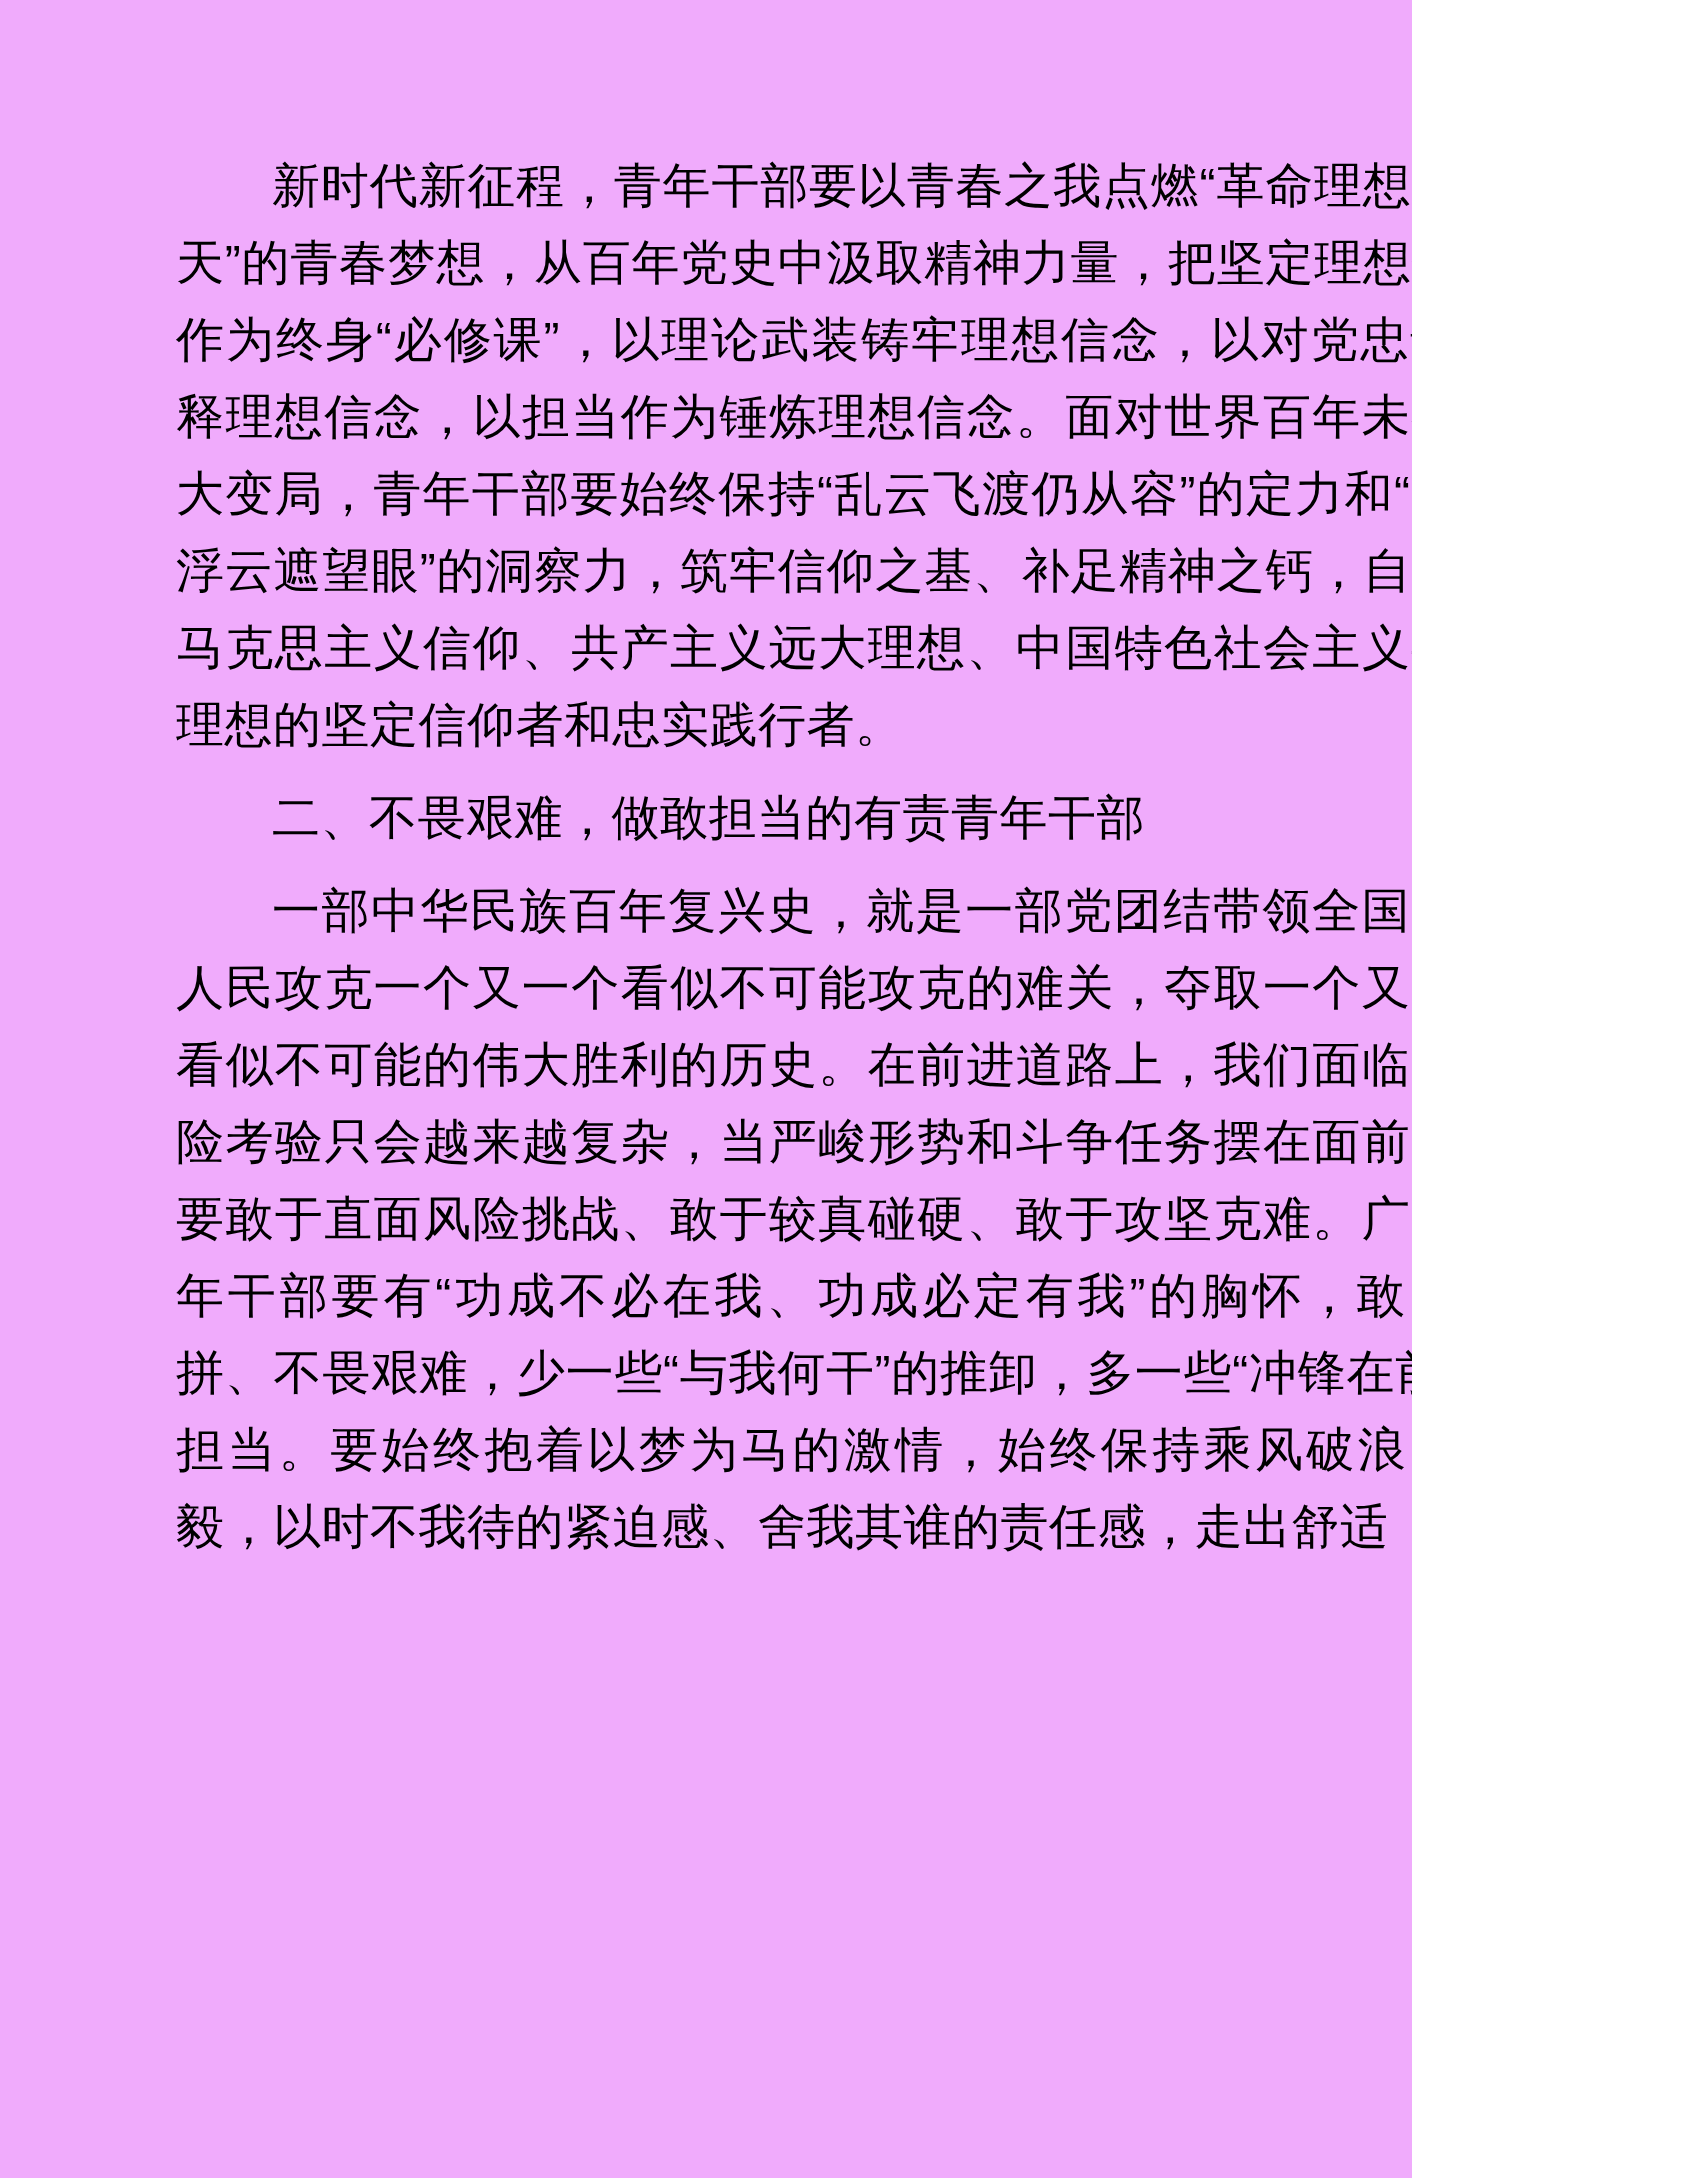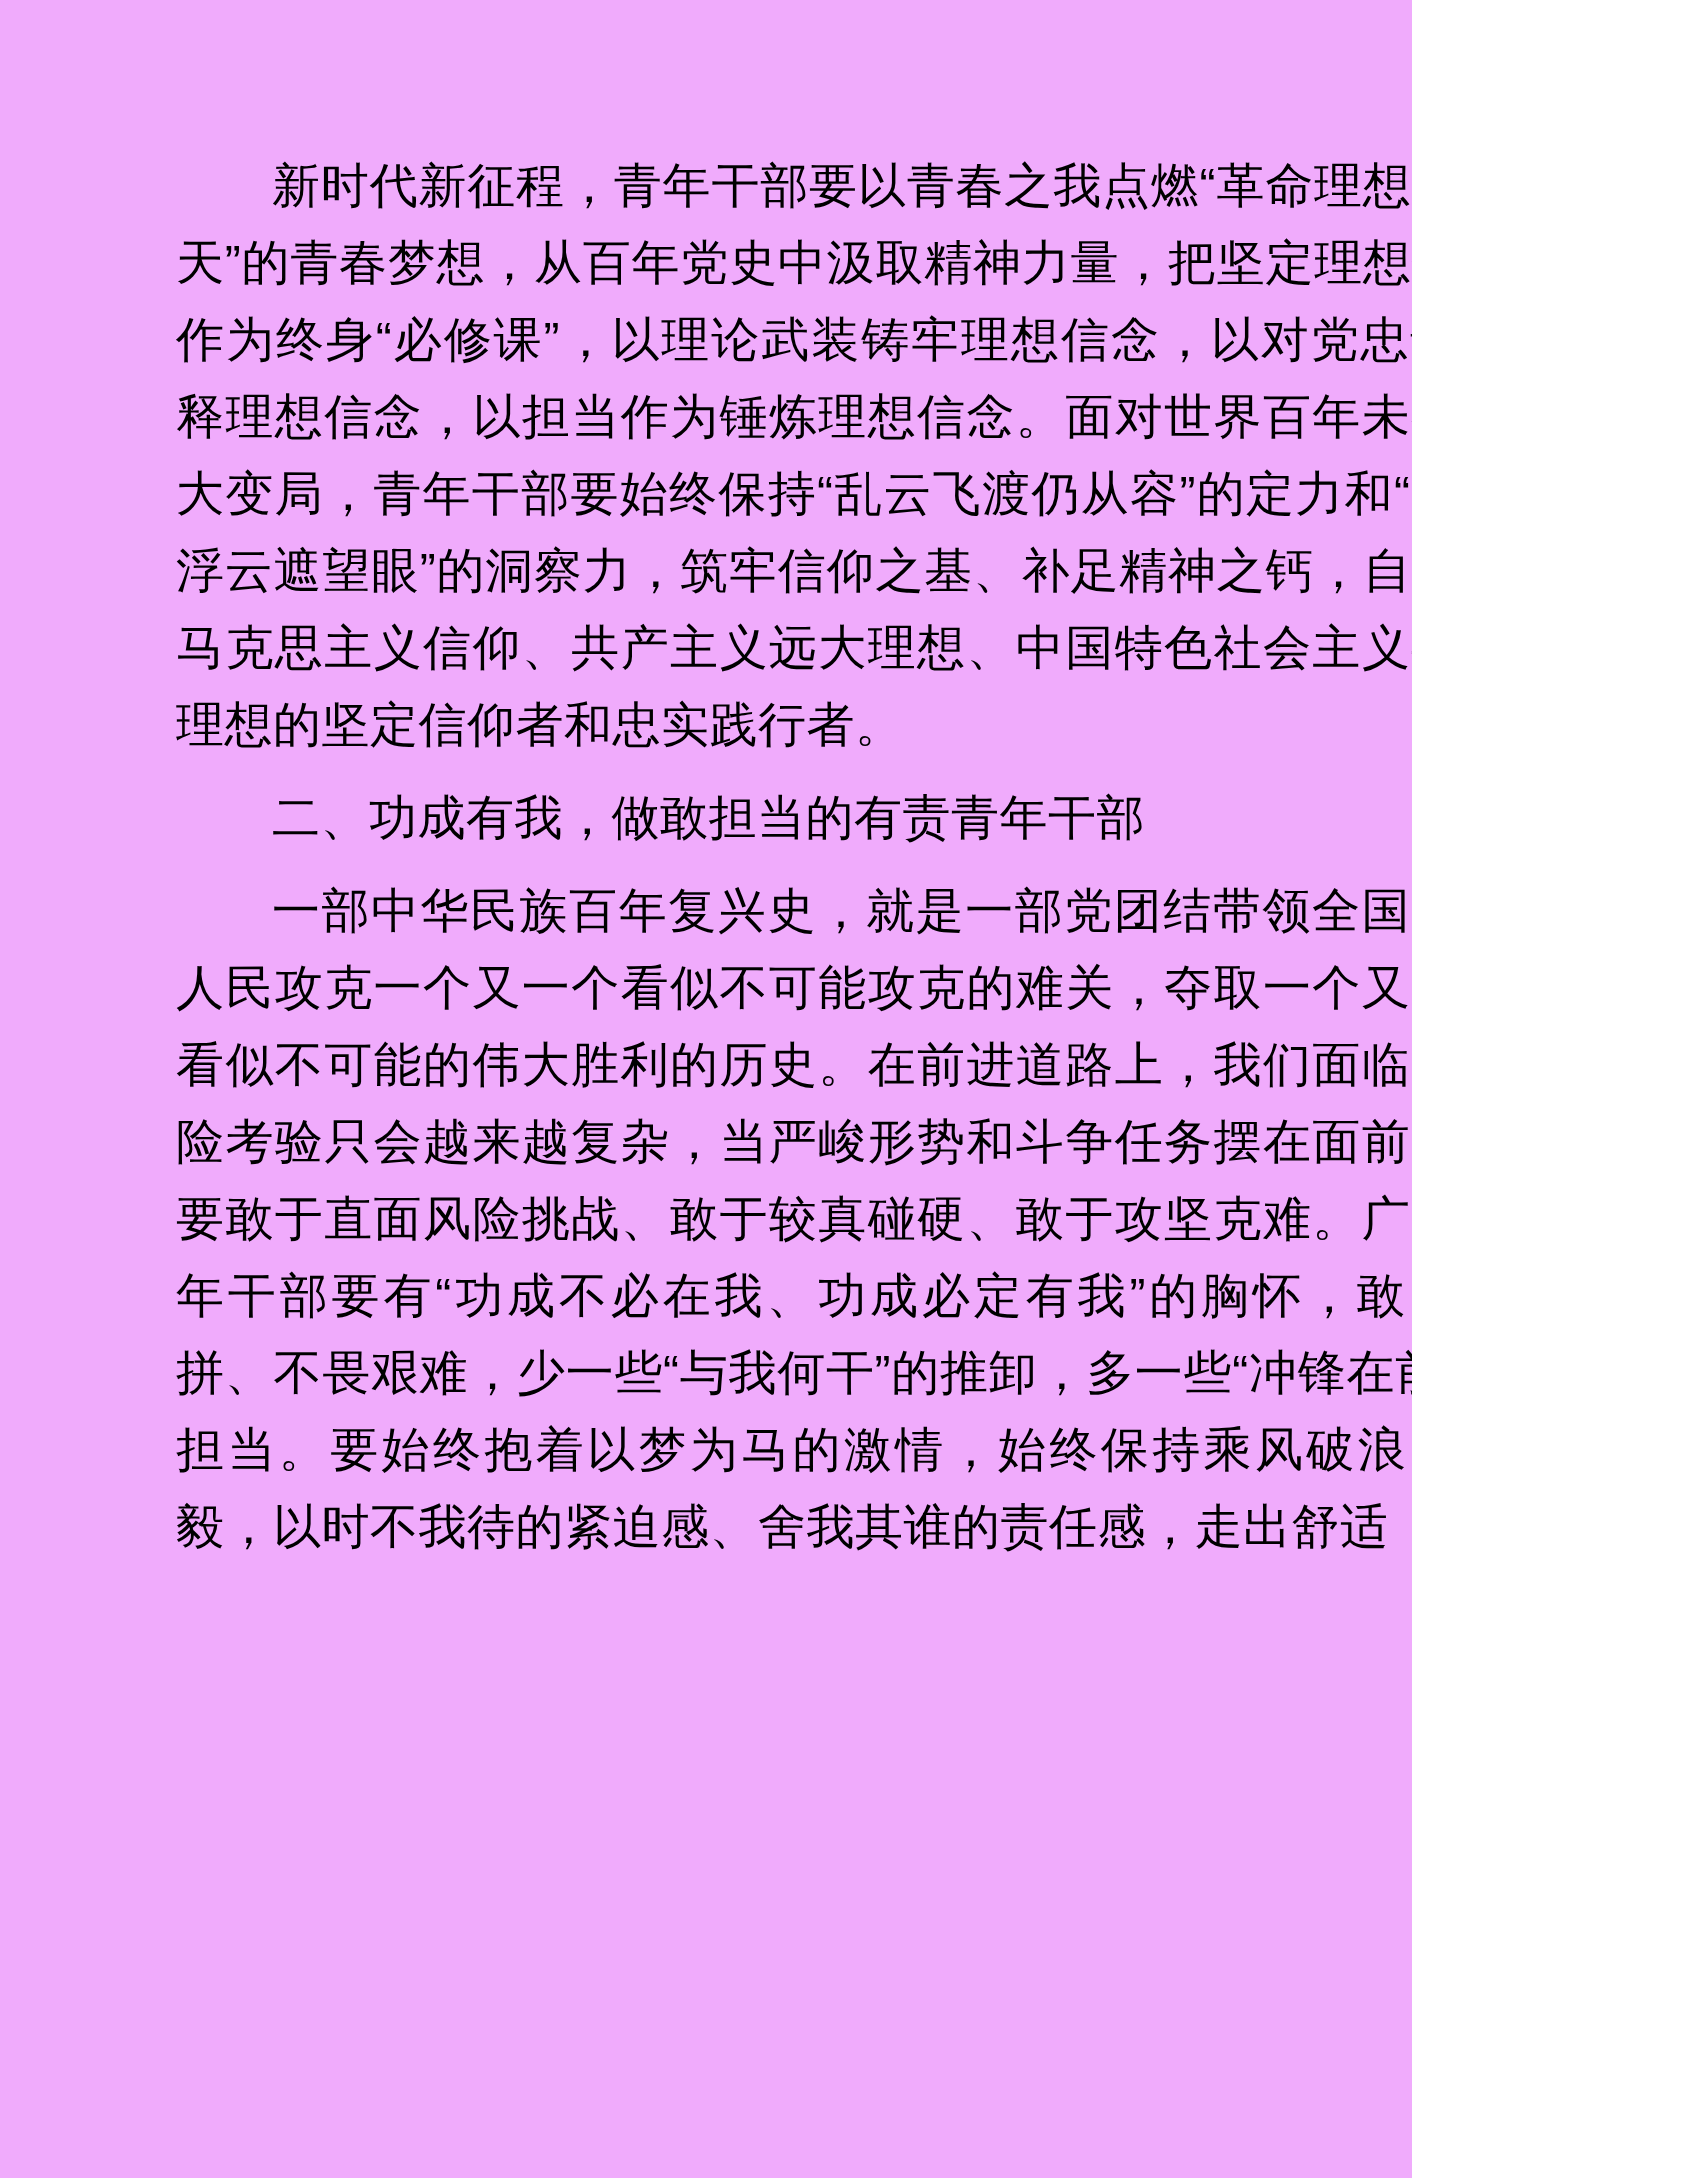--- a/index.html
+++ b/index.html
@@ -36,17 +36,17 @@
   .content p.heading {
     font-weight: normal;
   }
 </style>
 </head>
 <body>
 
 <div class="page">
   <div class="content">
     <p>新时代新征程，青年干部要以青春之我点燃“革命理想高于天”的青春梦想，从百年党史中汲取精神力量，把坚定理想信念作为终身“必修课”，以理论武装铸牢理想信念，以对党忠诚诠释理想信念，以担当作为锤炼理想信念。面对世界百年未有之大变局，青年干部要始终保持“乱云飞渡仍从容”的定力和“不畏浮云遮望眼”的洞察力，筑牢信仰之基、补足精神之钙，自觉做马克思主义信仰、共产主义远大理想、中国特色社会主义共同理想的坚定信仰者和忠实践行者。</p>
-    <p class="heading">二、功成有我，做敢担当的有责青年干部</p>
+    <p class="heading">二、不畏艰难，做敢担当的有责青年干部</p>
     <p>一部中华民族百年复兴史，就是一部党团结带领全国各族人民攻克一个又一个看似不可能攻克的难关，夺取一个又一个看似不可能的伟大胜利的历史。在前进道路上，我们面临的风险考验只会越来越复杂，当严峻形势和斗争任务摆在面前时，要敢于直面风险挑战、敢于较真碰硬、敢于攻坚克难。广大青年干部要有“功成不必在我、功成必定有我”的胸怀，敢闯敢拼、不畏艰难，少一些“与我何干”的推卸，多一些“冲锋在前”的担当。要始终抱着以梦为马的激情，始终保持乘风破浪的勇毅，以时不我待的紧迫感、舍我其谁的责任感，走出舒适</p>
   </div>
 </div>
 
 
 </body></html>

